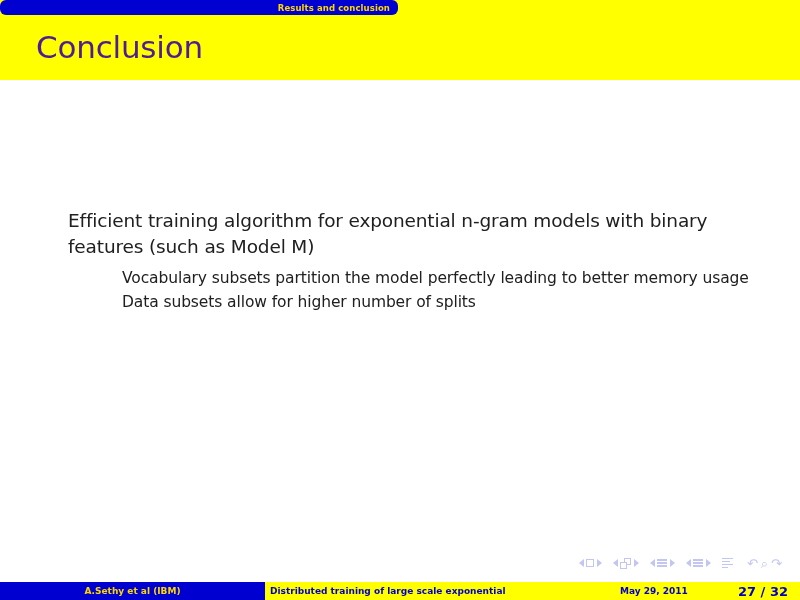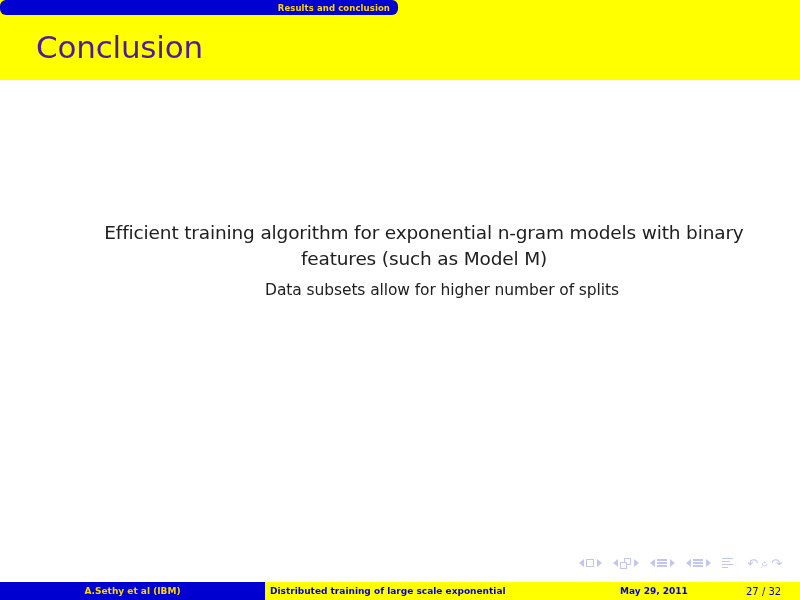--- a/index.html
+++ b/index.html
@@ -79,24 +79,23 @@
     position: absolute;
     top: 80px;
     left: 0;
     width: 800px;
     height: 465px;
     background: #ffffff;
   }
 
   .content-block {
     position: absolute;
-    top: 140px;
+    top: 128px;
     left: 68px;
     width: 712px;
-    text-align: center;
   }
 
   .bullet-l1 {
     color: #202020;
     font-size: 18.5px;
     font-family: "DejaVu Sans", sans-serif;
     line-height: 1.38;
     margin-bottom: 8px;
     max-width: 712px;
     letter-spacing: -0.15px;
@@ -265,27 +264,26 @@
     font-size: 9px;
     font-weight: bold;
     font-family: "DejaVu Sans", sans-serif;
     white-space: nowrap;
     position: absolute;
     left: 355px;
   }
 
   .footer-page {
     color: #0000c8;
-    font-size: 10px;
-    font-weight: normal;
+    font-size: 13px;
+    font-weight: bold;
     font-family: "DejaVu Sans", sans-serif;
     white-space: nowrap;
     position: absolute;
     left: 473px;
-    margin-left: 8px;
   }
 </style>
 </head>
 <body>
 
 <div class="slide">
 
   <div class="nav-bar">
     <div class="nav-section">
       <span class="nav-section-label">Results and conclusion</span>
@@ -296,20 +294,21 @@
     <h1 class="slide-title">Conclusion</h1>
   </div>
 
   <div class="body">
     <div class="content-block">
 
       <p class="bullet-l1">Efficient training algorithm for exponential n-gram models with binary features (such as Model M)</p>
 
 
       <div class="sublist">
+        <p class="bullet-l2">Vocabulary subsets partition the model perfectly leading to better memory usage</p>
         <p class="bullet-l2">Data subsets allow for higher number of splits</p>
       </div>
 
     </div>
   </div>
 
   <div class="nav-symbols" style="top:552px;">
 
     <div class="navsym-group">
       <span class="navsym-arrow left"></span>

